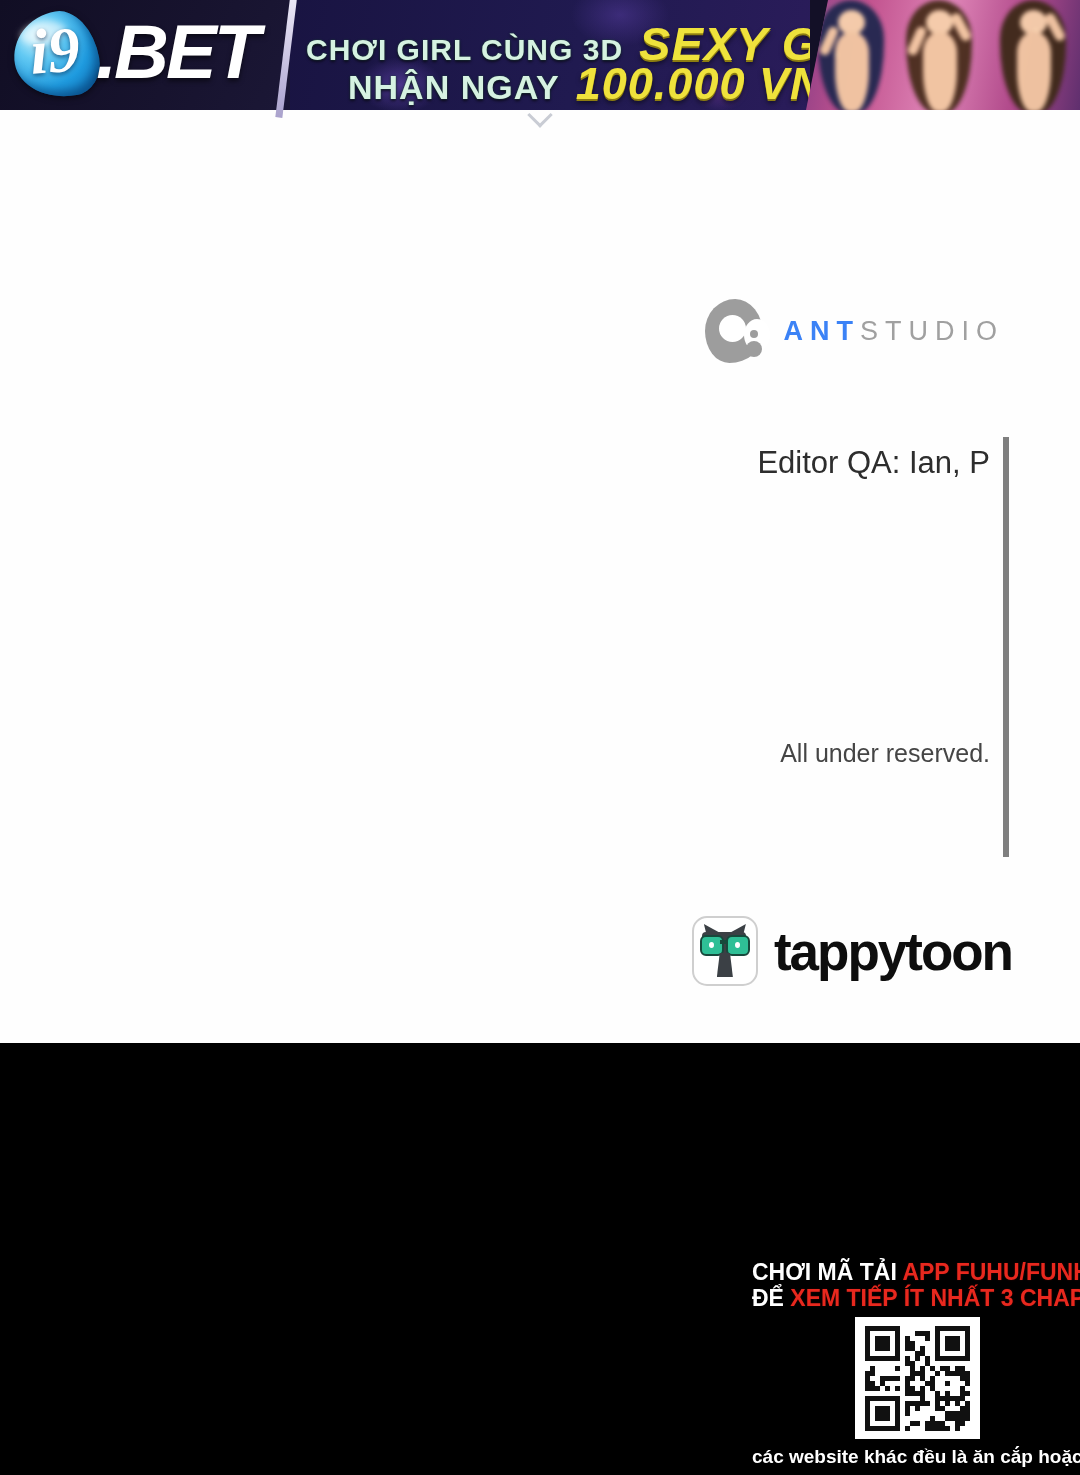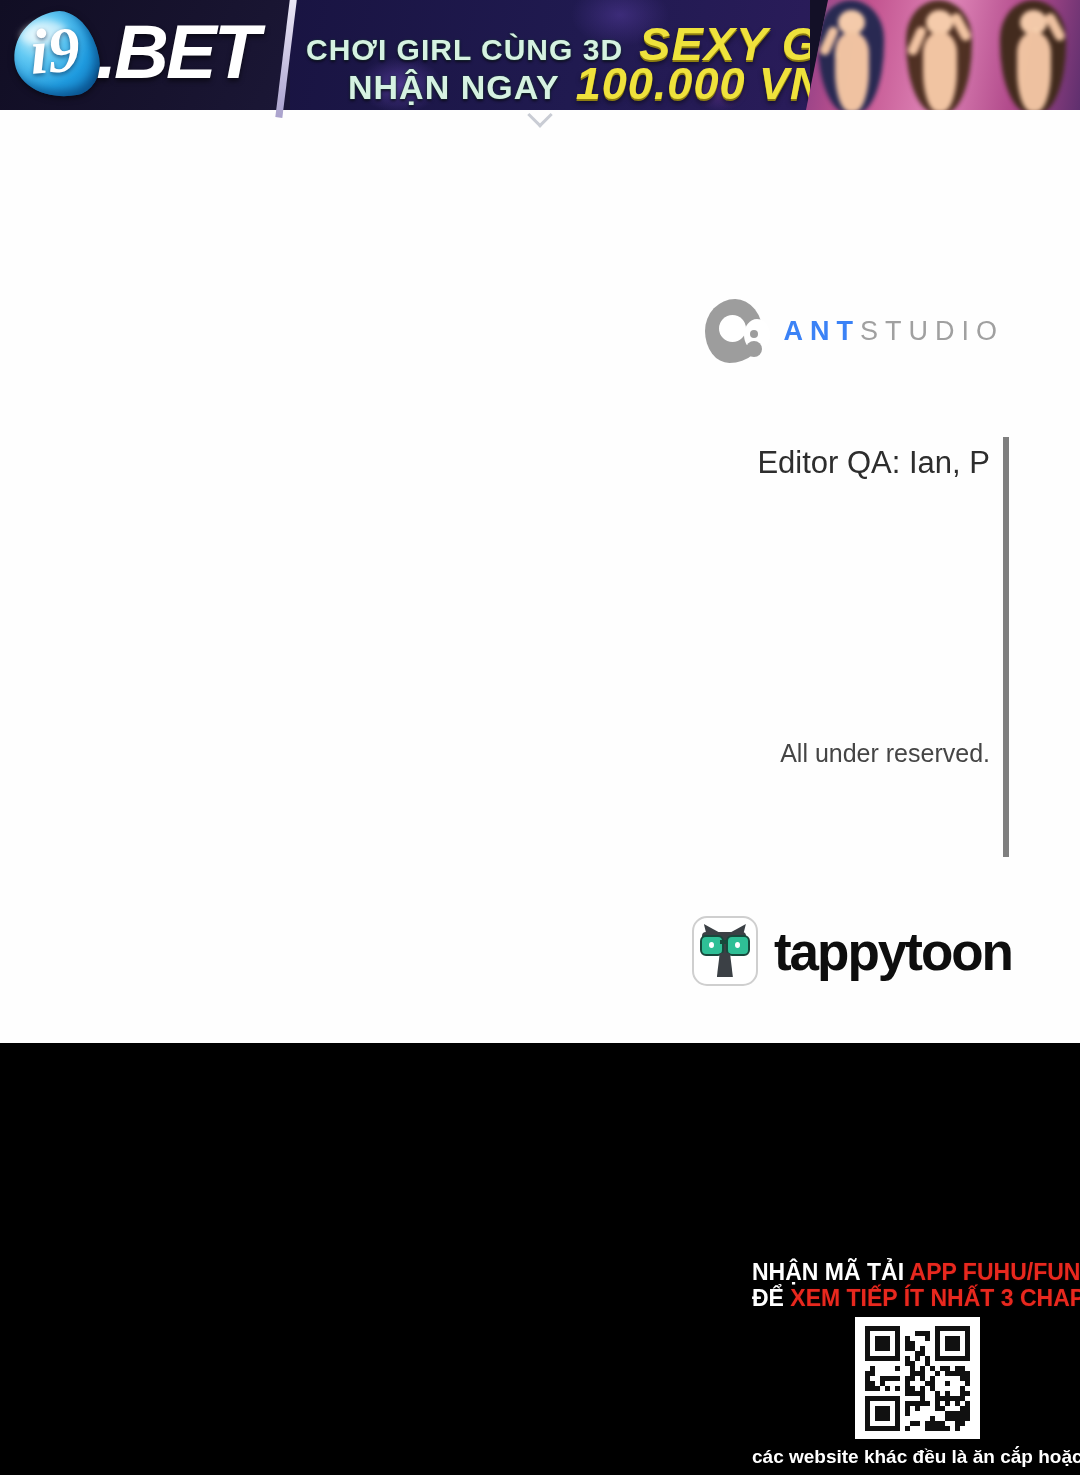--- a/index.html
+++ b/index.html
@@ -186,21 +186,21 @@
         <span class="bridge"></span>
         <span class="lens lens-r"></span>
       <span class="body"></span>
     </div>
     <span class="tt-word">tappytoon</span>
   </div>
 
   <div class="footer">
     <div class="f-block">
       <div class="f-line">
-        <span class="f-white">NHẬN MÃ TẢI</span>
+        <span class="f-white">CHƠI MÃ TẢI</span>
         <span class="f-red">APP FUHU/FUNHUB</span>
       </div>
       <div class="f-line">
         <span class="f-white">ĐỂ</span>
         <span class="f-red">XEM TIẾP ÍT NHẤT 3 CHAP</span>
       </div>
       <div class="qr-box">
         <div class="qr-grid" id="qr-grid">
             <b style="left:0px;top:0px"></b>
             <b style="left:5px;top:0px"></b>

